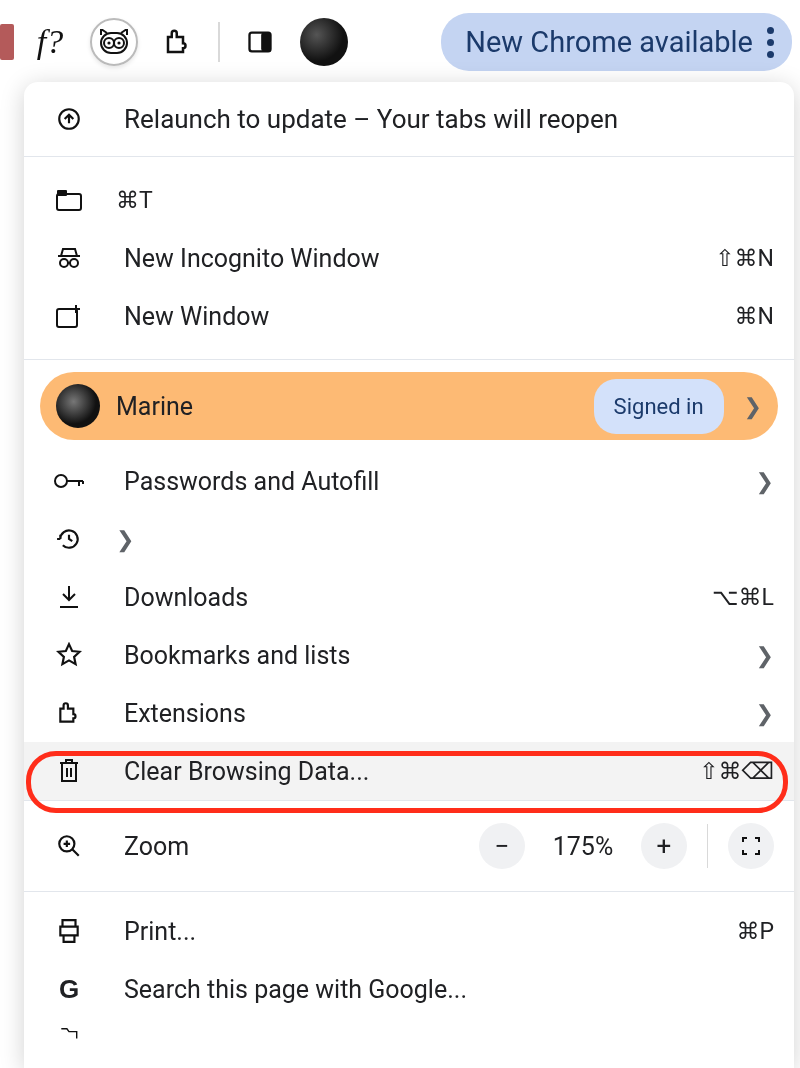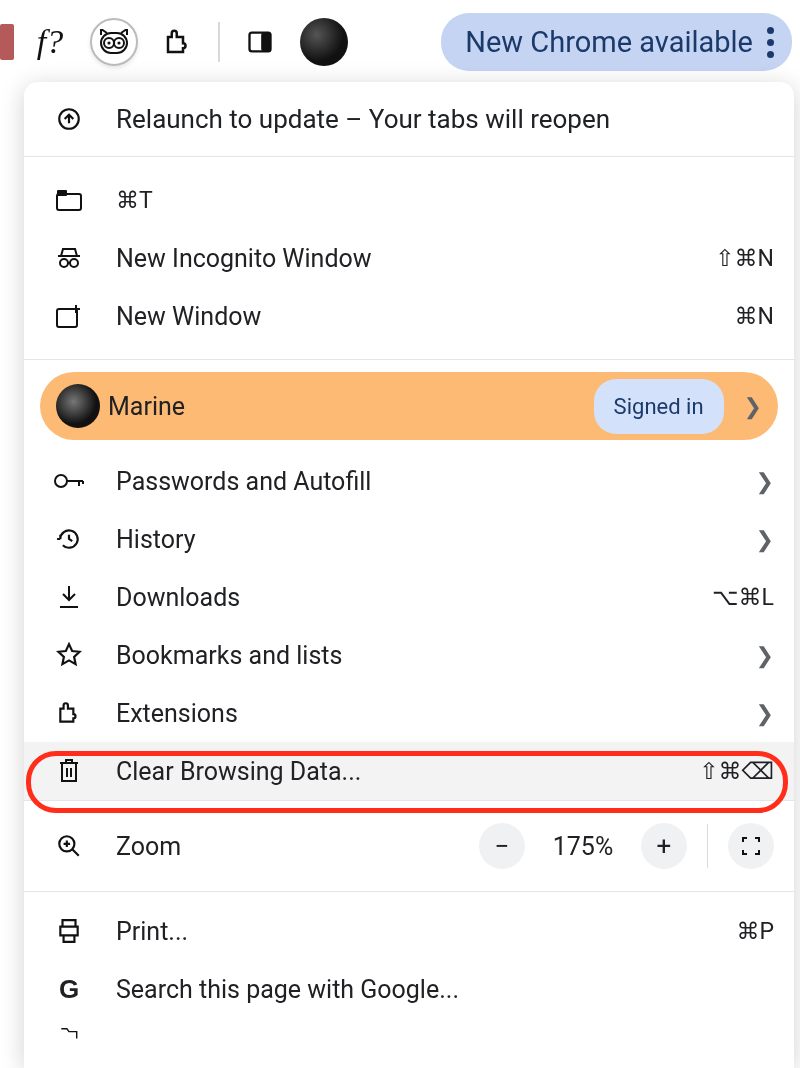--- a/index.html
+++ b/index.html
@@ -89,20 +89,21 @@
     gap: 30px;
     cursor: pointer;
   }
   .row .icon-slot {
     width: 34px; height: 34px;
     display:flex;align-items:center;justify-content:center;
     flex: 0 0 34px;
   }
   .row .label {
     flex: 1;
+    margin-left: 8px;
   }
   .row .right {
     color: #202124;
     font-size: 23px;
   }
   .chev {
     color: #5f6368; font-size: 22px;
   }
   .relaunch {
     height: 74px;
@@ -268,21 +269,20 @@
     <span class="label">Passwords and Autofill</span>
     <span class="chev">❯</span>
   </div>
   <div class="row">
     <div class="icon-slot">
       <svg width="26" height="26" viewBox="0 0 24 24">
           <path d="M4 12a8 8 0 1 1 2.3 5.7M4 12H1m3 0V8" fill="none" stroke="#111" stroke-width="2"></path>
           <path d="M12 8v4l3 2" stroke="#111" stroke-width="2" fill="none"></path>
         </svg>
     </div>
-    <span class="label">History</span>
     <span class="chev">❯</span>
   </div>
   <div class="row">
     <div class="icon-slot">
       <svg width="24" height="26" viewBox="0 0 24 26">
           <path d="M12 2v14M6 10l6 6 6-6M3 23h18" fill="none" stroke="#111" stroke-width="2"></path>
         </svg>
     </div>
     <span class="label">Downloads</span>
     <span class="right">⌥⌘L</span>

